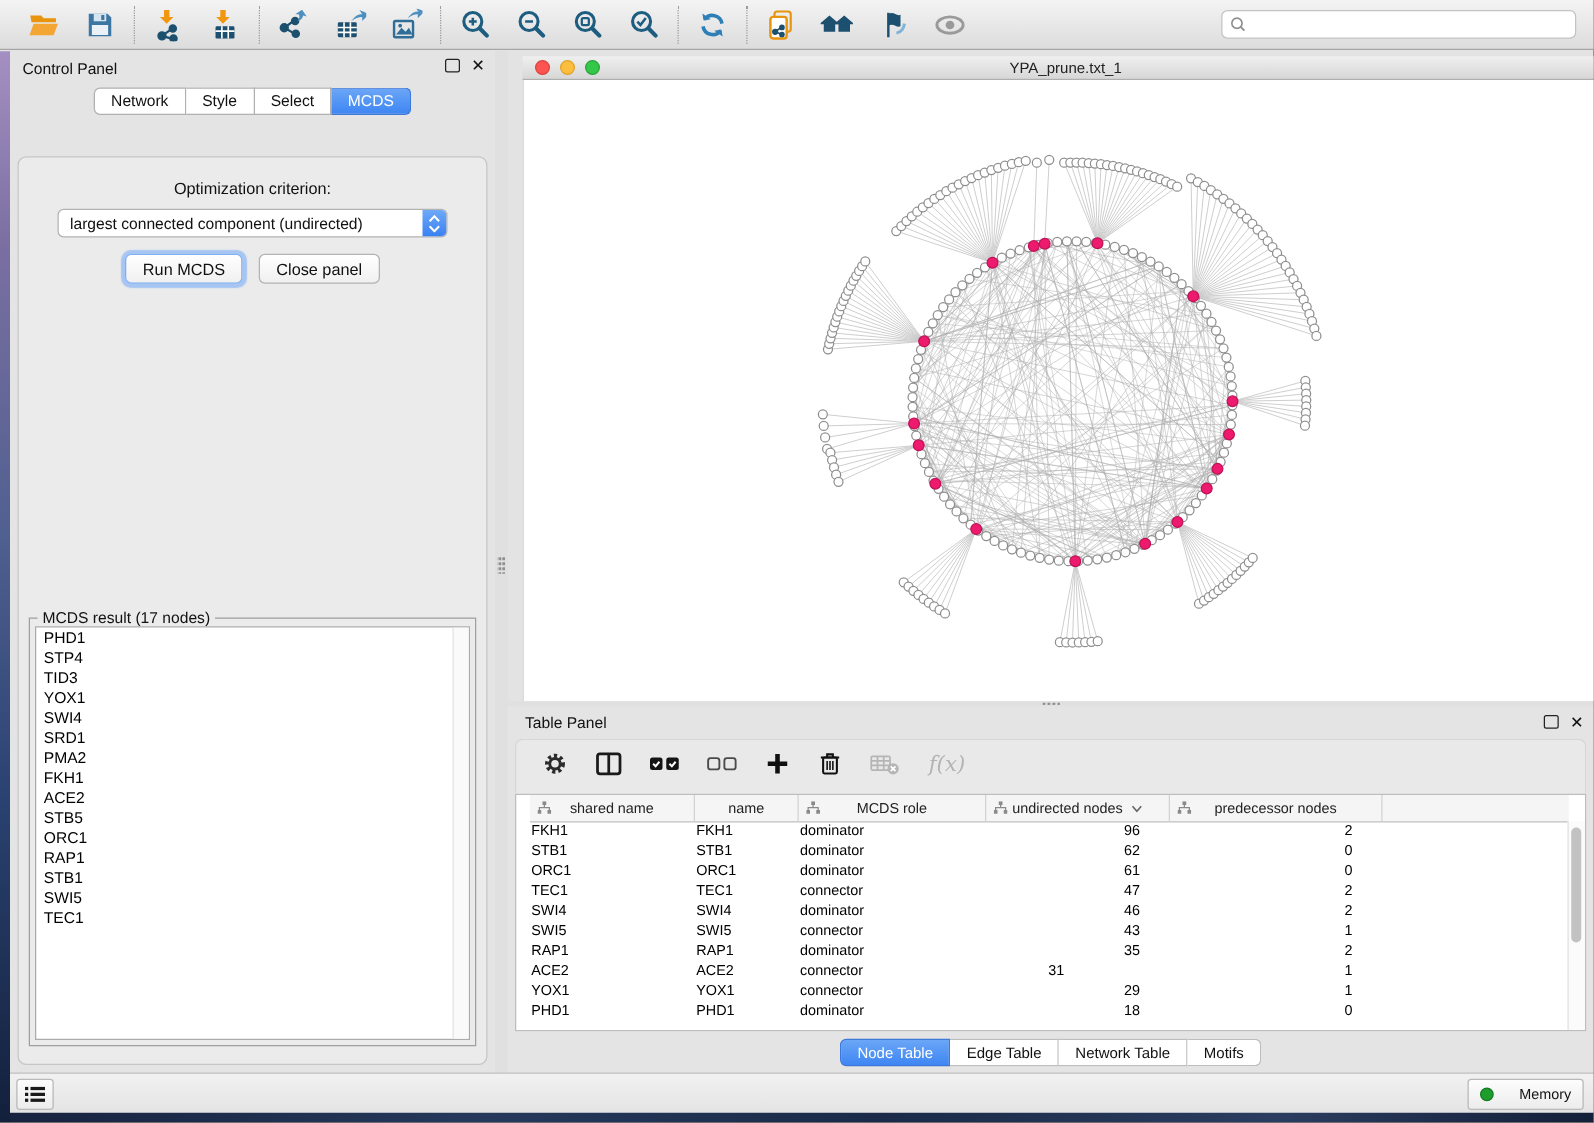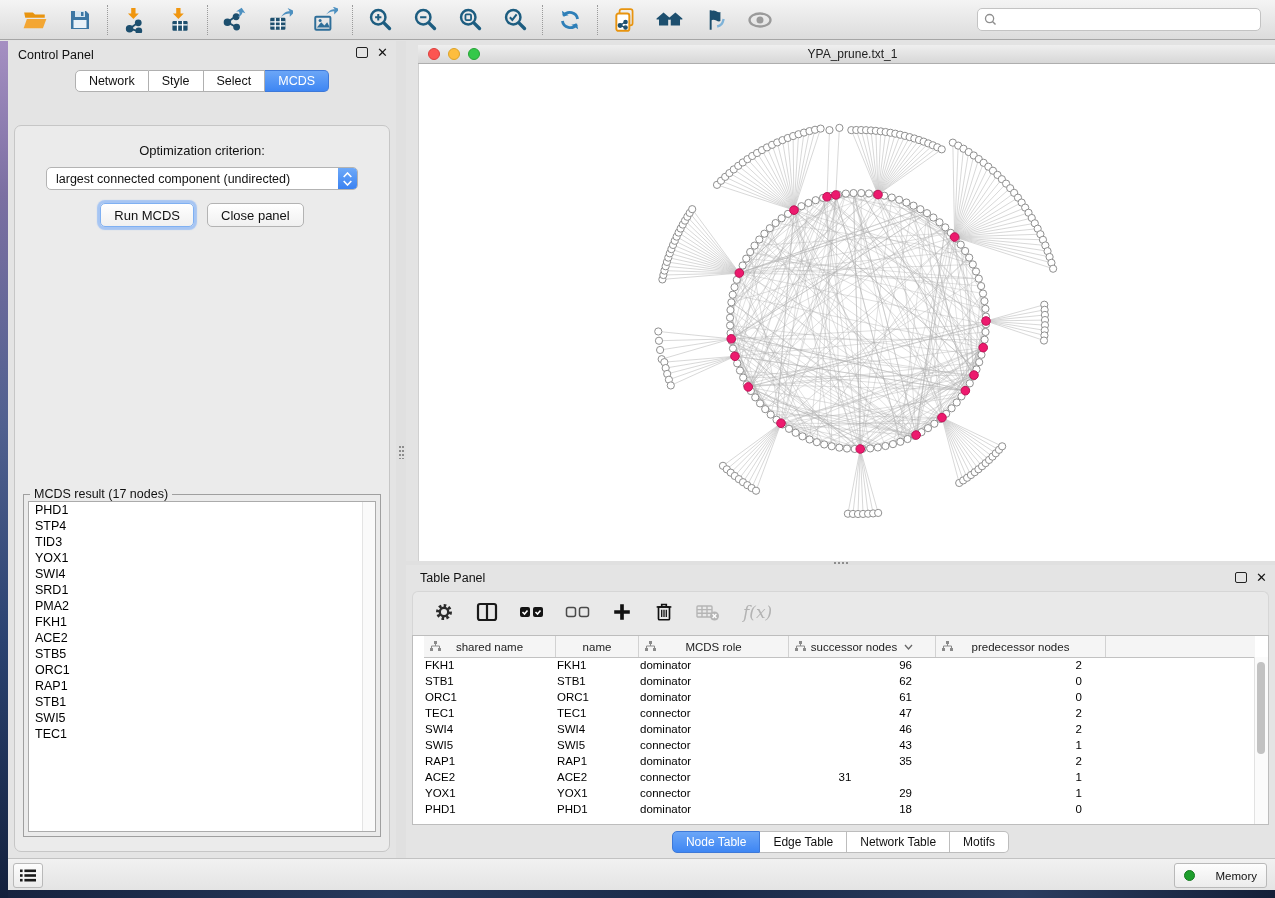--- a/index.html
+++ b/index.html
@@ -1155,21 +1155,21 @@
           </div>
           <div class="th-cell" style="width: 147px;">
             <svg class="tree-ic" width="11" height="11" viewBox="0 0 11 11">
               <g fill="#8a8a8a">
                 <rect x="4" y="0" width="3" height="3"></rect>
                 <rect x="0" y="7" width="3" height="3"></rect>
                 <rect x="8" y="7" width="3" height="3"></rect>
               </g>
               <path d="M5.5 3v2M5.5 5H1.5v2M5.5 5h4v2" stroke="#8a8a8a" fill="none"></path>
             </svg>
-            <span>successor nodes</span>
+            <span>undirected nodes</span>
             <svg class="sort-ic" width="9" height="6" viewBox="0 0 9 6">
               <path d="M1 1l3.5 4L8 1" stroke="#666" fill="none" stroke-width="1.3"></path>
             </svg>
           </div>
           <div class="th-cell" style="width: 170px;">
             <svg class="tree-ic" width="11" height="11" viewBox="0 0 11 11">
               <g fill="#8a8a8a">
                 <rect x="4" y="0" width="3" height="3"></rect>
                 <rect x="0" y="7" width="3" height="3"></rect>
                 <rect x="8" y="7" width="3" height="3"></rect>

